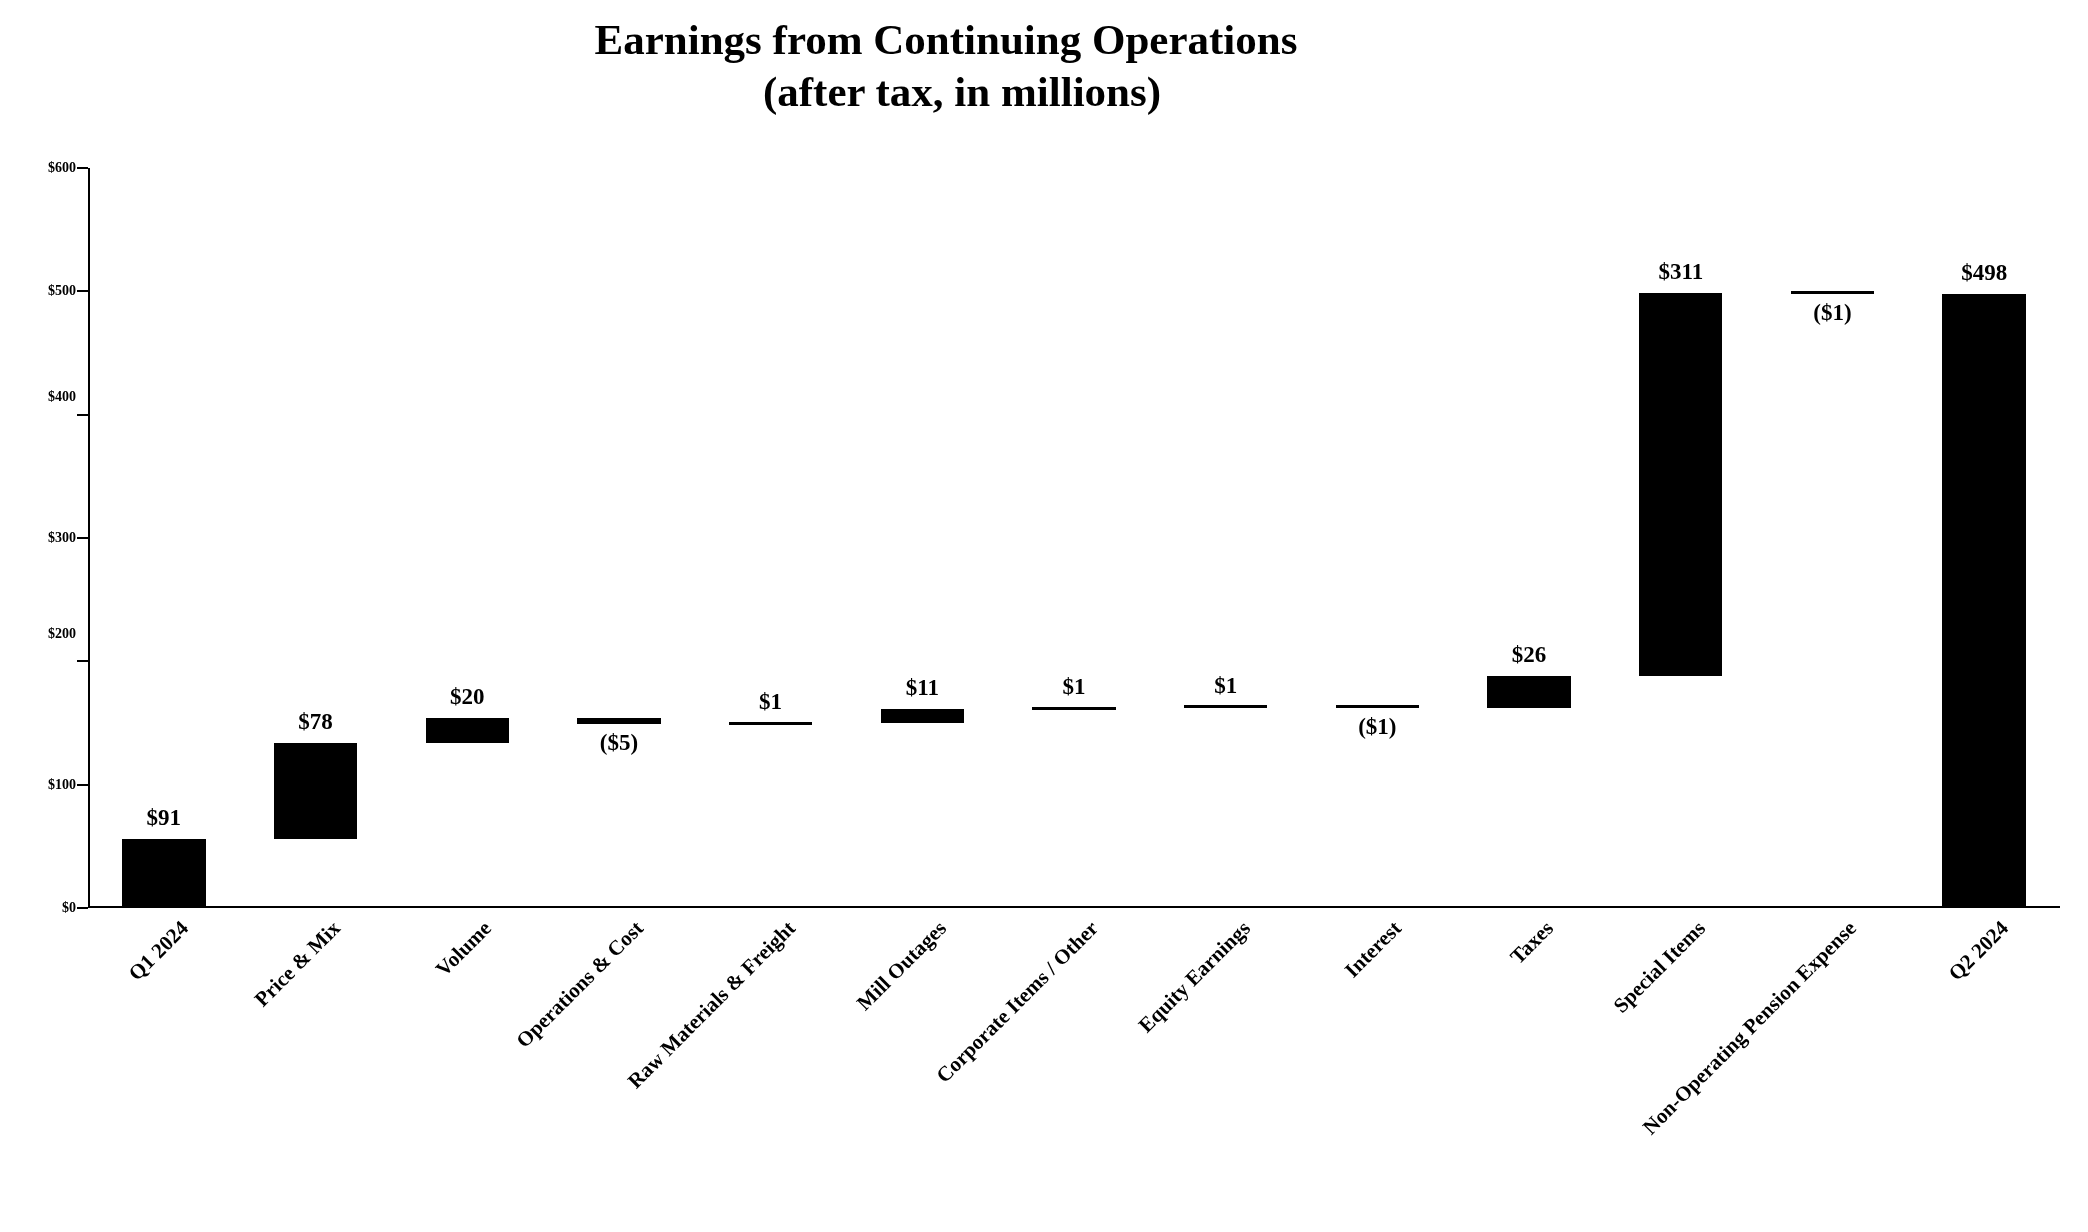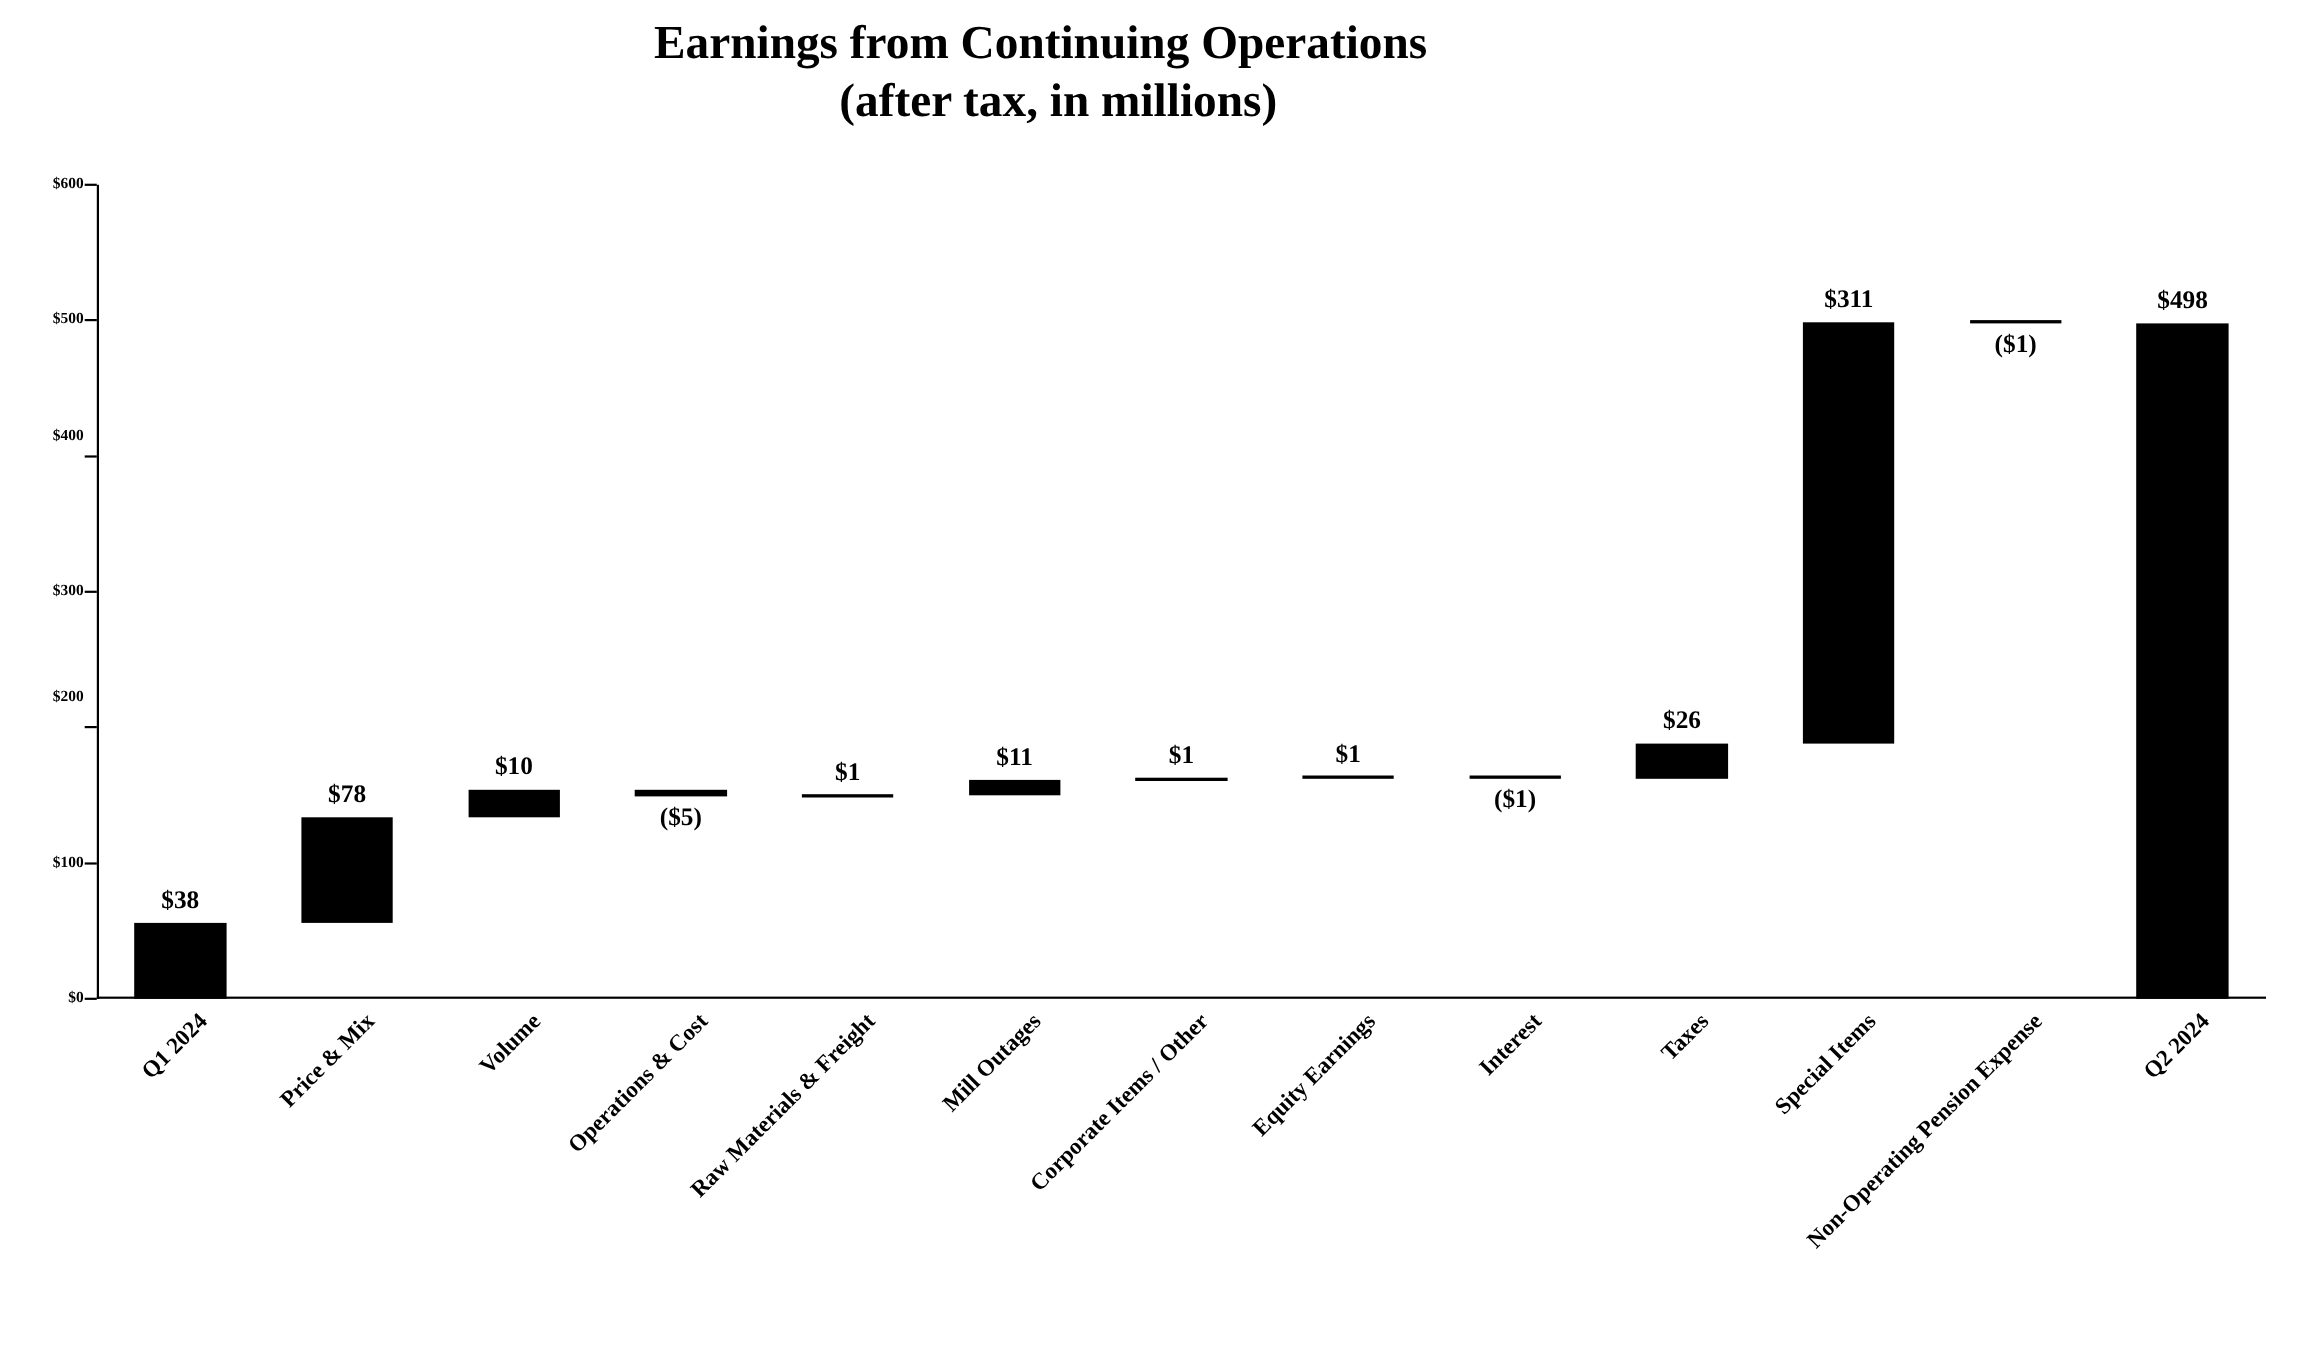--- a/index.html
+++ b/index.html
@@ -133,25 +133,25 @@
         <div class="ytick-mark" style="top: 370px;"></div>
         <div class="ytick" style="top: 229px;">$400</div>
         <div class="ytick-mark" style="top: 246.667px;"></div>
         <div class="ytick" style="top: 123.333px;">$500</div>
         <div class="ytick-mark" style="top: 123.333px;"></div>
         <div class="ytick" style="top: 0px;">$600</div>
         <div class="ytick-mark" style="top: 0px;"></div>
       </div>
     <div id="bars">
         <div class="bar" style="left: 34.1308px; top: 670.933px; height: 69.0667px; width: 83.4308px;"></div>
-        <div class="bar-label" style="left: 75.8462px; top: 636.933px;">$38</div>
+        <div class="bar-label" style="left: 75.8462px; top: 636.933px;">$91</div>
         <div class="bar" style="left: 185.823px; top: 574.733px; height: 96.2px; width: 83.4308px;"></div>
         <div class="bar-label" style="left: 227.538px; top: 540.733px;">$78</div>
         <div class="bar" style="left: 337.515px; top: 550.067px; height: 24.6667px; width: 83.4308px;"></div>
-        <div class="bar-label" style="left: 379.231px; top: 516.067px;">$10</div>
+        <div class="bar-label" style="left: 379.231px; top: 516.067px;">$20</div>
         <div class="bar" style="left: 489.208px; top: 550.067px; height: 6.16667px; width: 83.4308px;"></div>
         <div class="bar-label" style="left: 530.923px; top: 562.233px;">($5)</div>
         <div class="bar thin" style="left: 640.9px; top: 553.5px; height: 3px; width: 83.4308px;"></div>
         <div class="bar-label" style="left: 682.615px; top: 521px;">$1</div>
         <div class="bar" style="left: 792.592px; top: 541.433px; height: 13.5667px; width: 83.4308px;"></div>
         <div class="bar-label" style="left: 834.308px; top: 507.433px;">$11</div>
         <div class="bar thin" style="left: 944.285px; top: 538.7px; height: 3px; width: 83.4308px;"></div>
         <div class="bar-label" style="left: 986px; top: 506.2px;">$1</div>
         <div class="bar thin" style="left: 1095.98px; top: 537.467px; height: 3px; width: 83.4308px;"></div>
         <div class="bar-label" style="left: 1137.69px; top: 504.967px;">$1</div>

